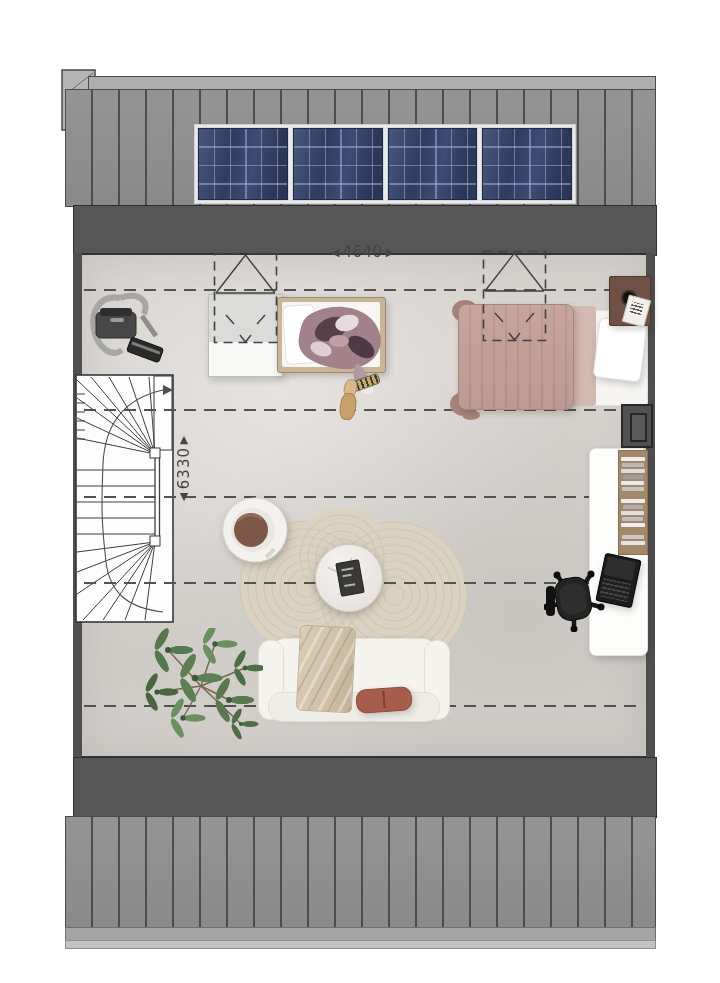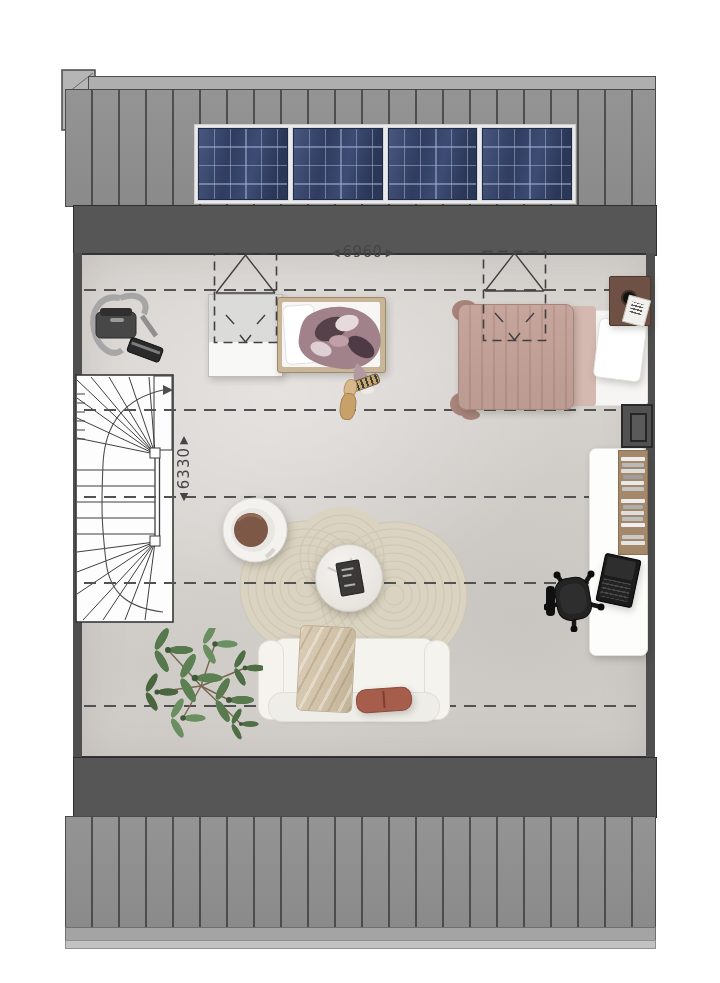--- a/index.html
+++ b/index.html
@@ -358,21 +358,21 @@
   </svg>
   <svg class="abs z9" style="left:482px;top:250px;" width="65" height="92">
     <rect x="1.5" y="1.5" width="62" height="89" fill="none" stroke="#414141" stroke-width="1.6" stroke-dasharray="9 6"></rect>
     <path d="M32.5 3 L3 41 M32.5 3 L62 41 M3 41 L62 41" fill="none" stroke="#414141" stroke-width="1.4"></path>
     <path d="M13 63 L21 72 M52 63 L44 72" stroke="#414141" stroke-width="1.4"></path>
     <path d="M27 83 L32.5 90 L38 83" fill="none" stroke="#414141" stroke-width="1.4"></path>
   </svg>
 
   <div class="abs dim" style="left:331px;top:243px;gap:3px;">
     <span class="arr">◀</span>
-    <span class="val">6960</span>
+    <span class="val">4640</span>
     <span class="arr">▶</span>
   </div>
   <div class="abs dim dim-v" style="left:172px;top:434px;">
     <span class="arr">▲</span>
     <span class="val">6330</span>
     <span class="arr">▼</span>
   </div>
 
   <div class="abs band" style="left:73px;top:757px;width:582px;height:59px;"></div>
   <div class="abs roof" style="left:65px;top:816px;width:589px;height:111px;"></div>

